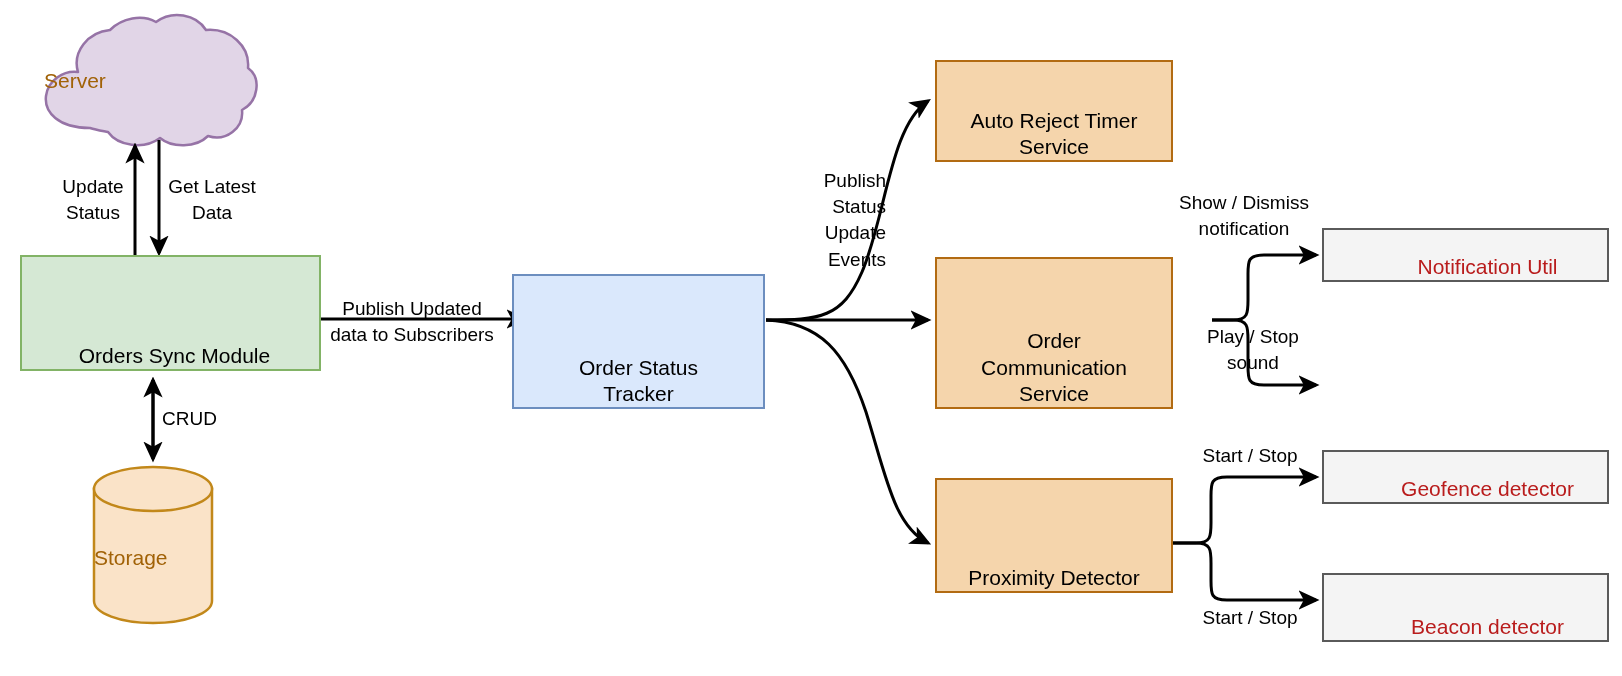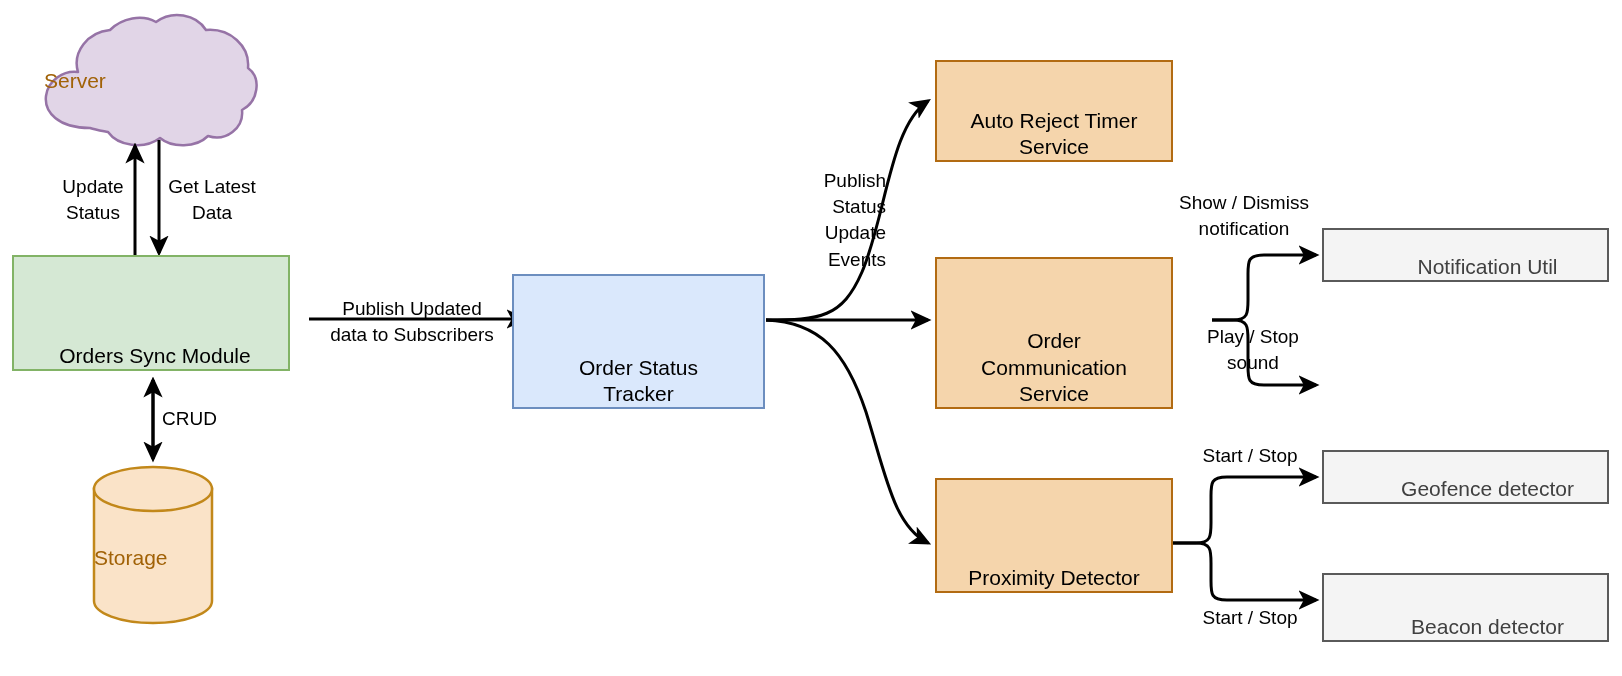--- a/index.html
+++ b/index.html
@@ -43,21 +43,21 @@
     background: #dae8fc;
     border: 2px solid #6c8ebf;
   }
   .node-orange {
     background: #f5d5ac;
     border: 2px solid #b26b12;
   }
   .node-gray {
     background: #f4f4f4;
     border: 2px solid #5a5a5a;
-    color: #404040;
+    color: #b91c1c;
     padding-left: 44px;
   }
   .edge-label {
     position: absolute;
     color: #000000;
     font-size: 19px;
     line-height: 1.38;
     text-align: center;
     white-space: pre-line;
     pointer-events: none;
@@ -128,21 +128,21 @@
              C 1211 483 1211 477 1227 477 L 1316 477" fill="none" stroke="#000" stroke-width="3" stroke-linejoin="round" marker-end="url(#arrow)"></path>
 
     <path d="M 1173 543 L 1196 543 C 1211 543 1211 550 1211 563 L 1211 581
              C 1211 594 1211 600 1227 600 L 1316 600" fill="none" stroke="#000" stroke-width="3" stroke-linejoin="round" marker-end="url(#arrow)"></path>
   </svg>
 
   <div class="shape-label" style="left:44px; top:68px; width:212px;">Server</div>
 
   <div class="shape-label" style="left:94px; top:545px; width:118px;">Storage</div>
 
-  <div class="node node-green" style="left:12px; top:255px; width:278px; height:116px;padding-left:8px;">
+  <div class="node node-green" style="left:20px; top:255px; width:301px; height:116px;padding-left:8px;">
     <span>Orders Sync Module</span>
   </div>
 
   <div class="node node-blue" style="left:512px; top:262px; width:253px; height:135px;margin-top:12px;">
     <span style="white-space: pre-line;">Order Status
 Tracker</span>
   </div>
 
   <div class="node node-orange" style="left:935px; top:60px; width:238px; height:102px;">
     <span style="white-space: pre-line;">Auto Reject Timer

